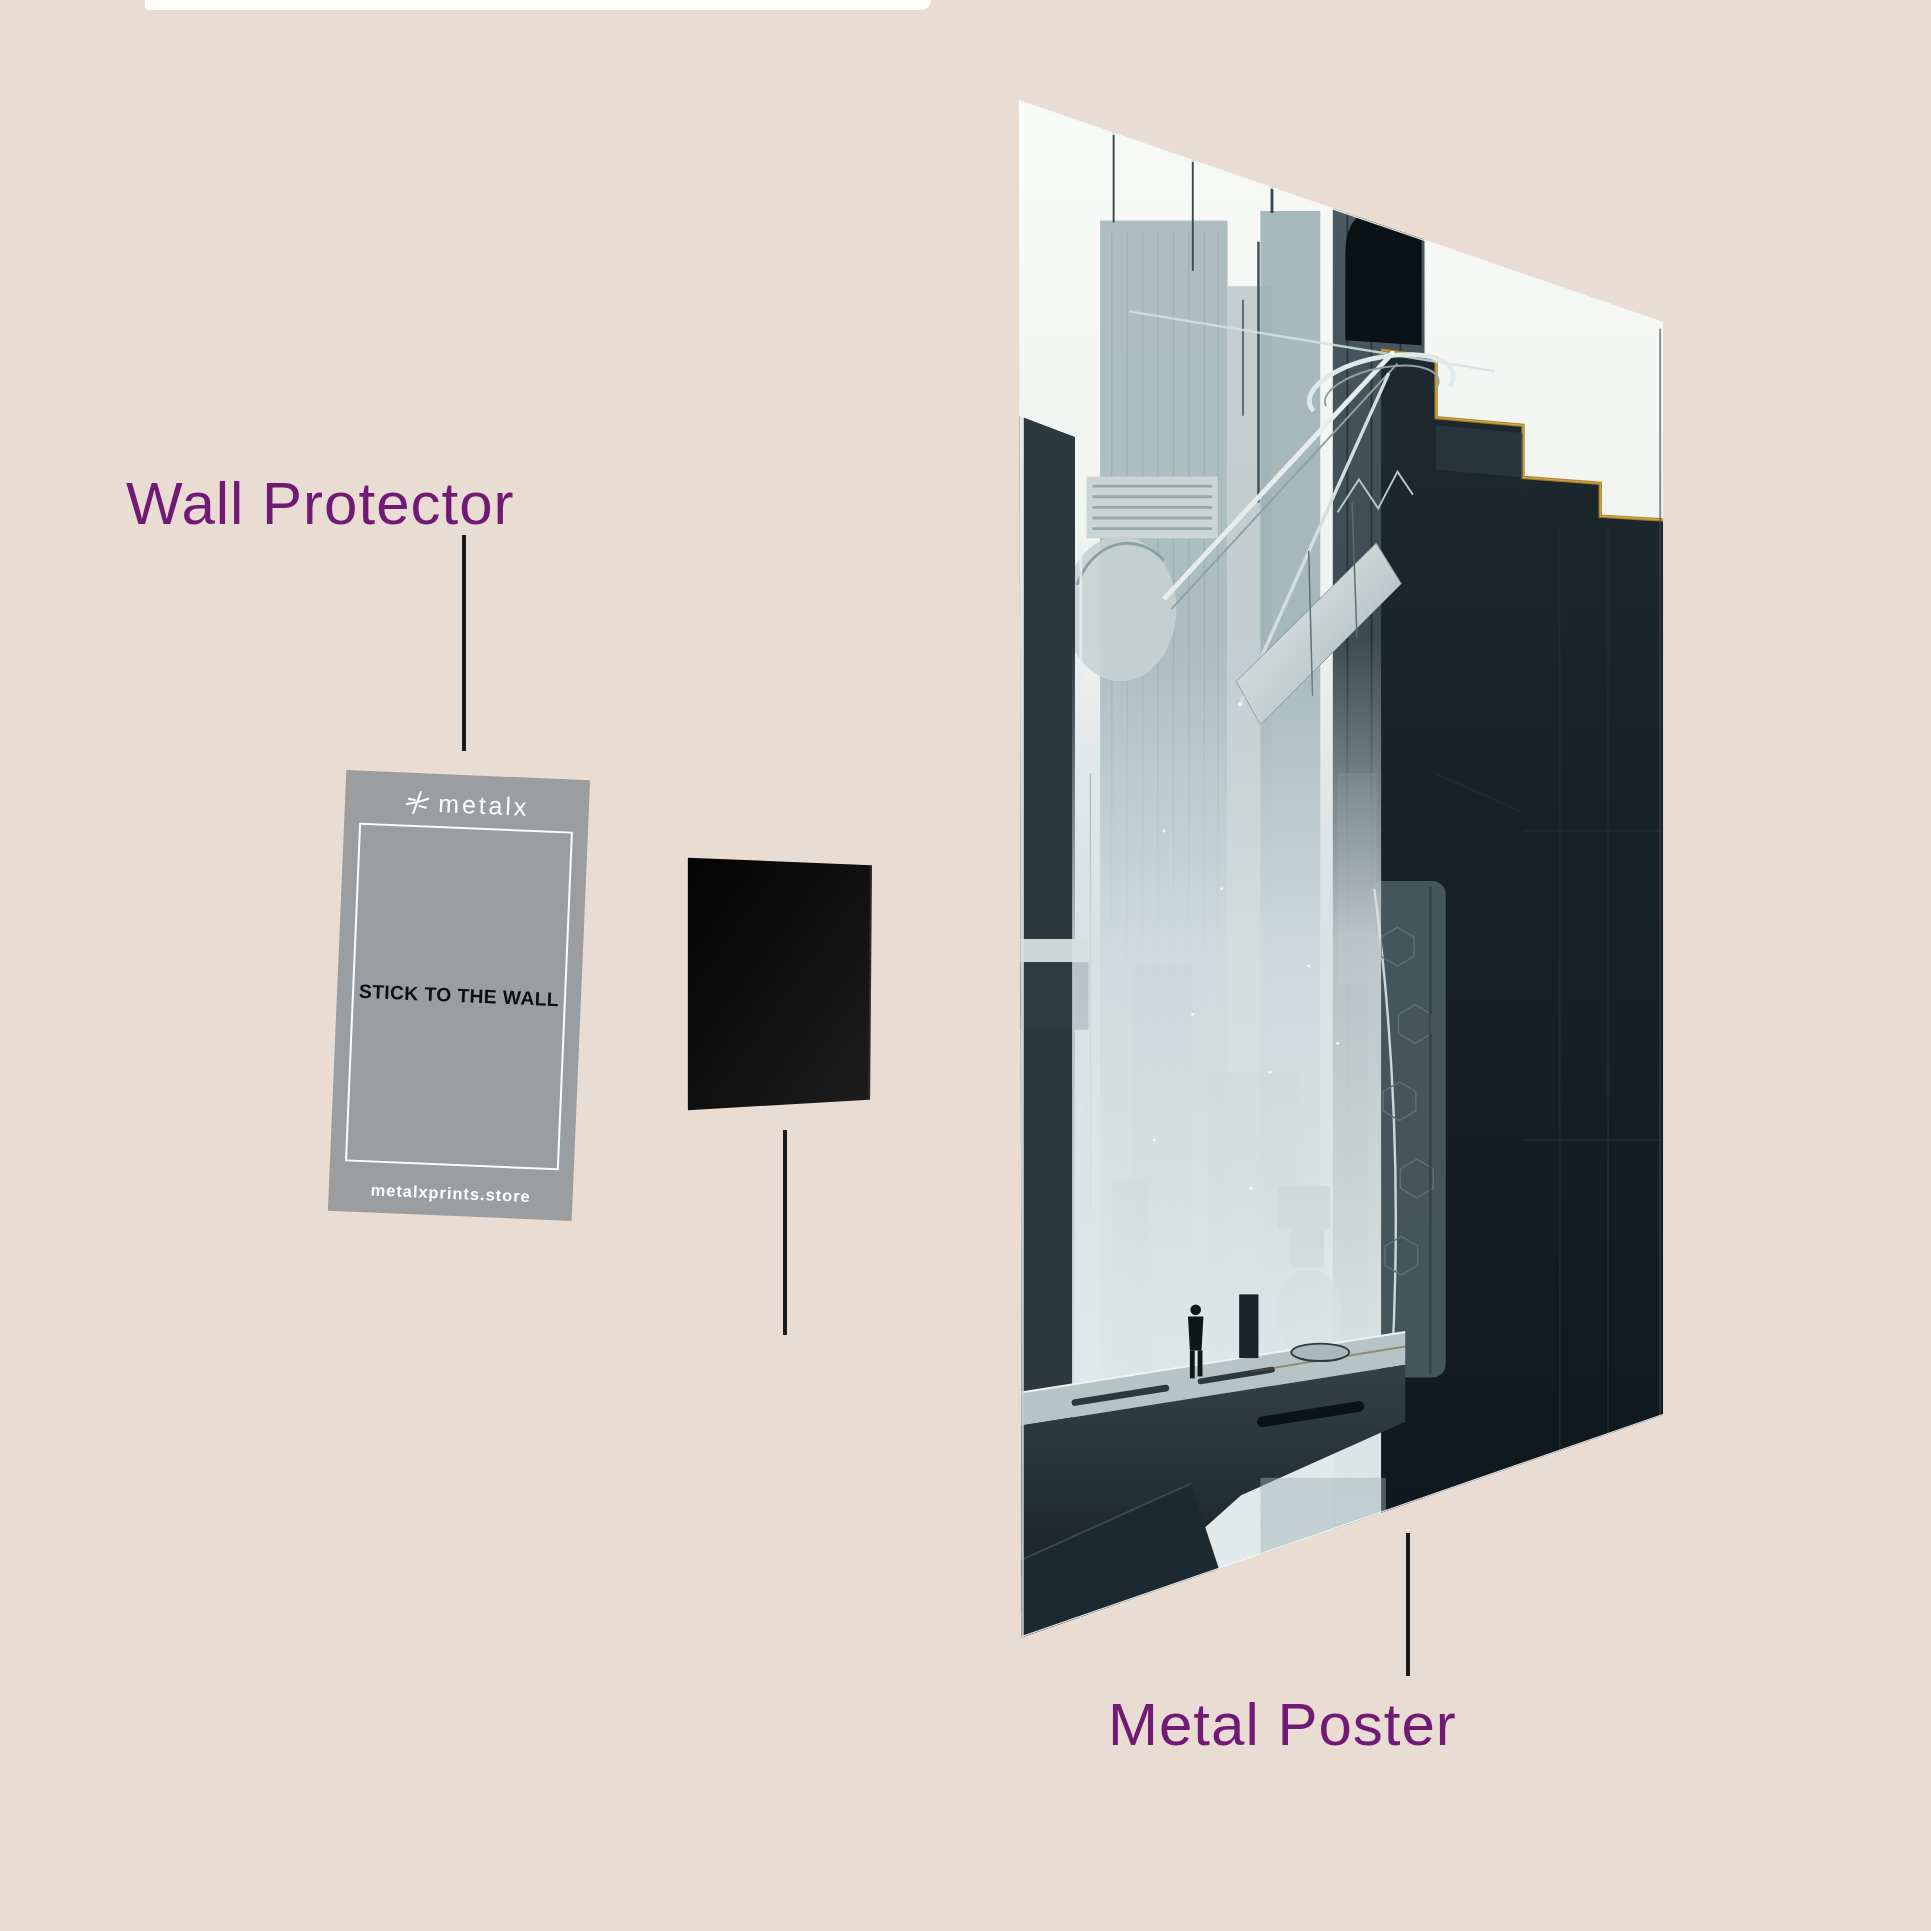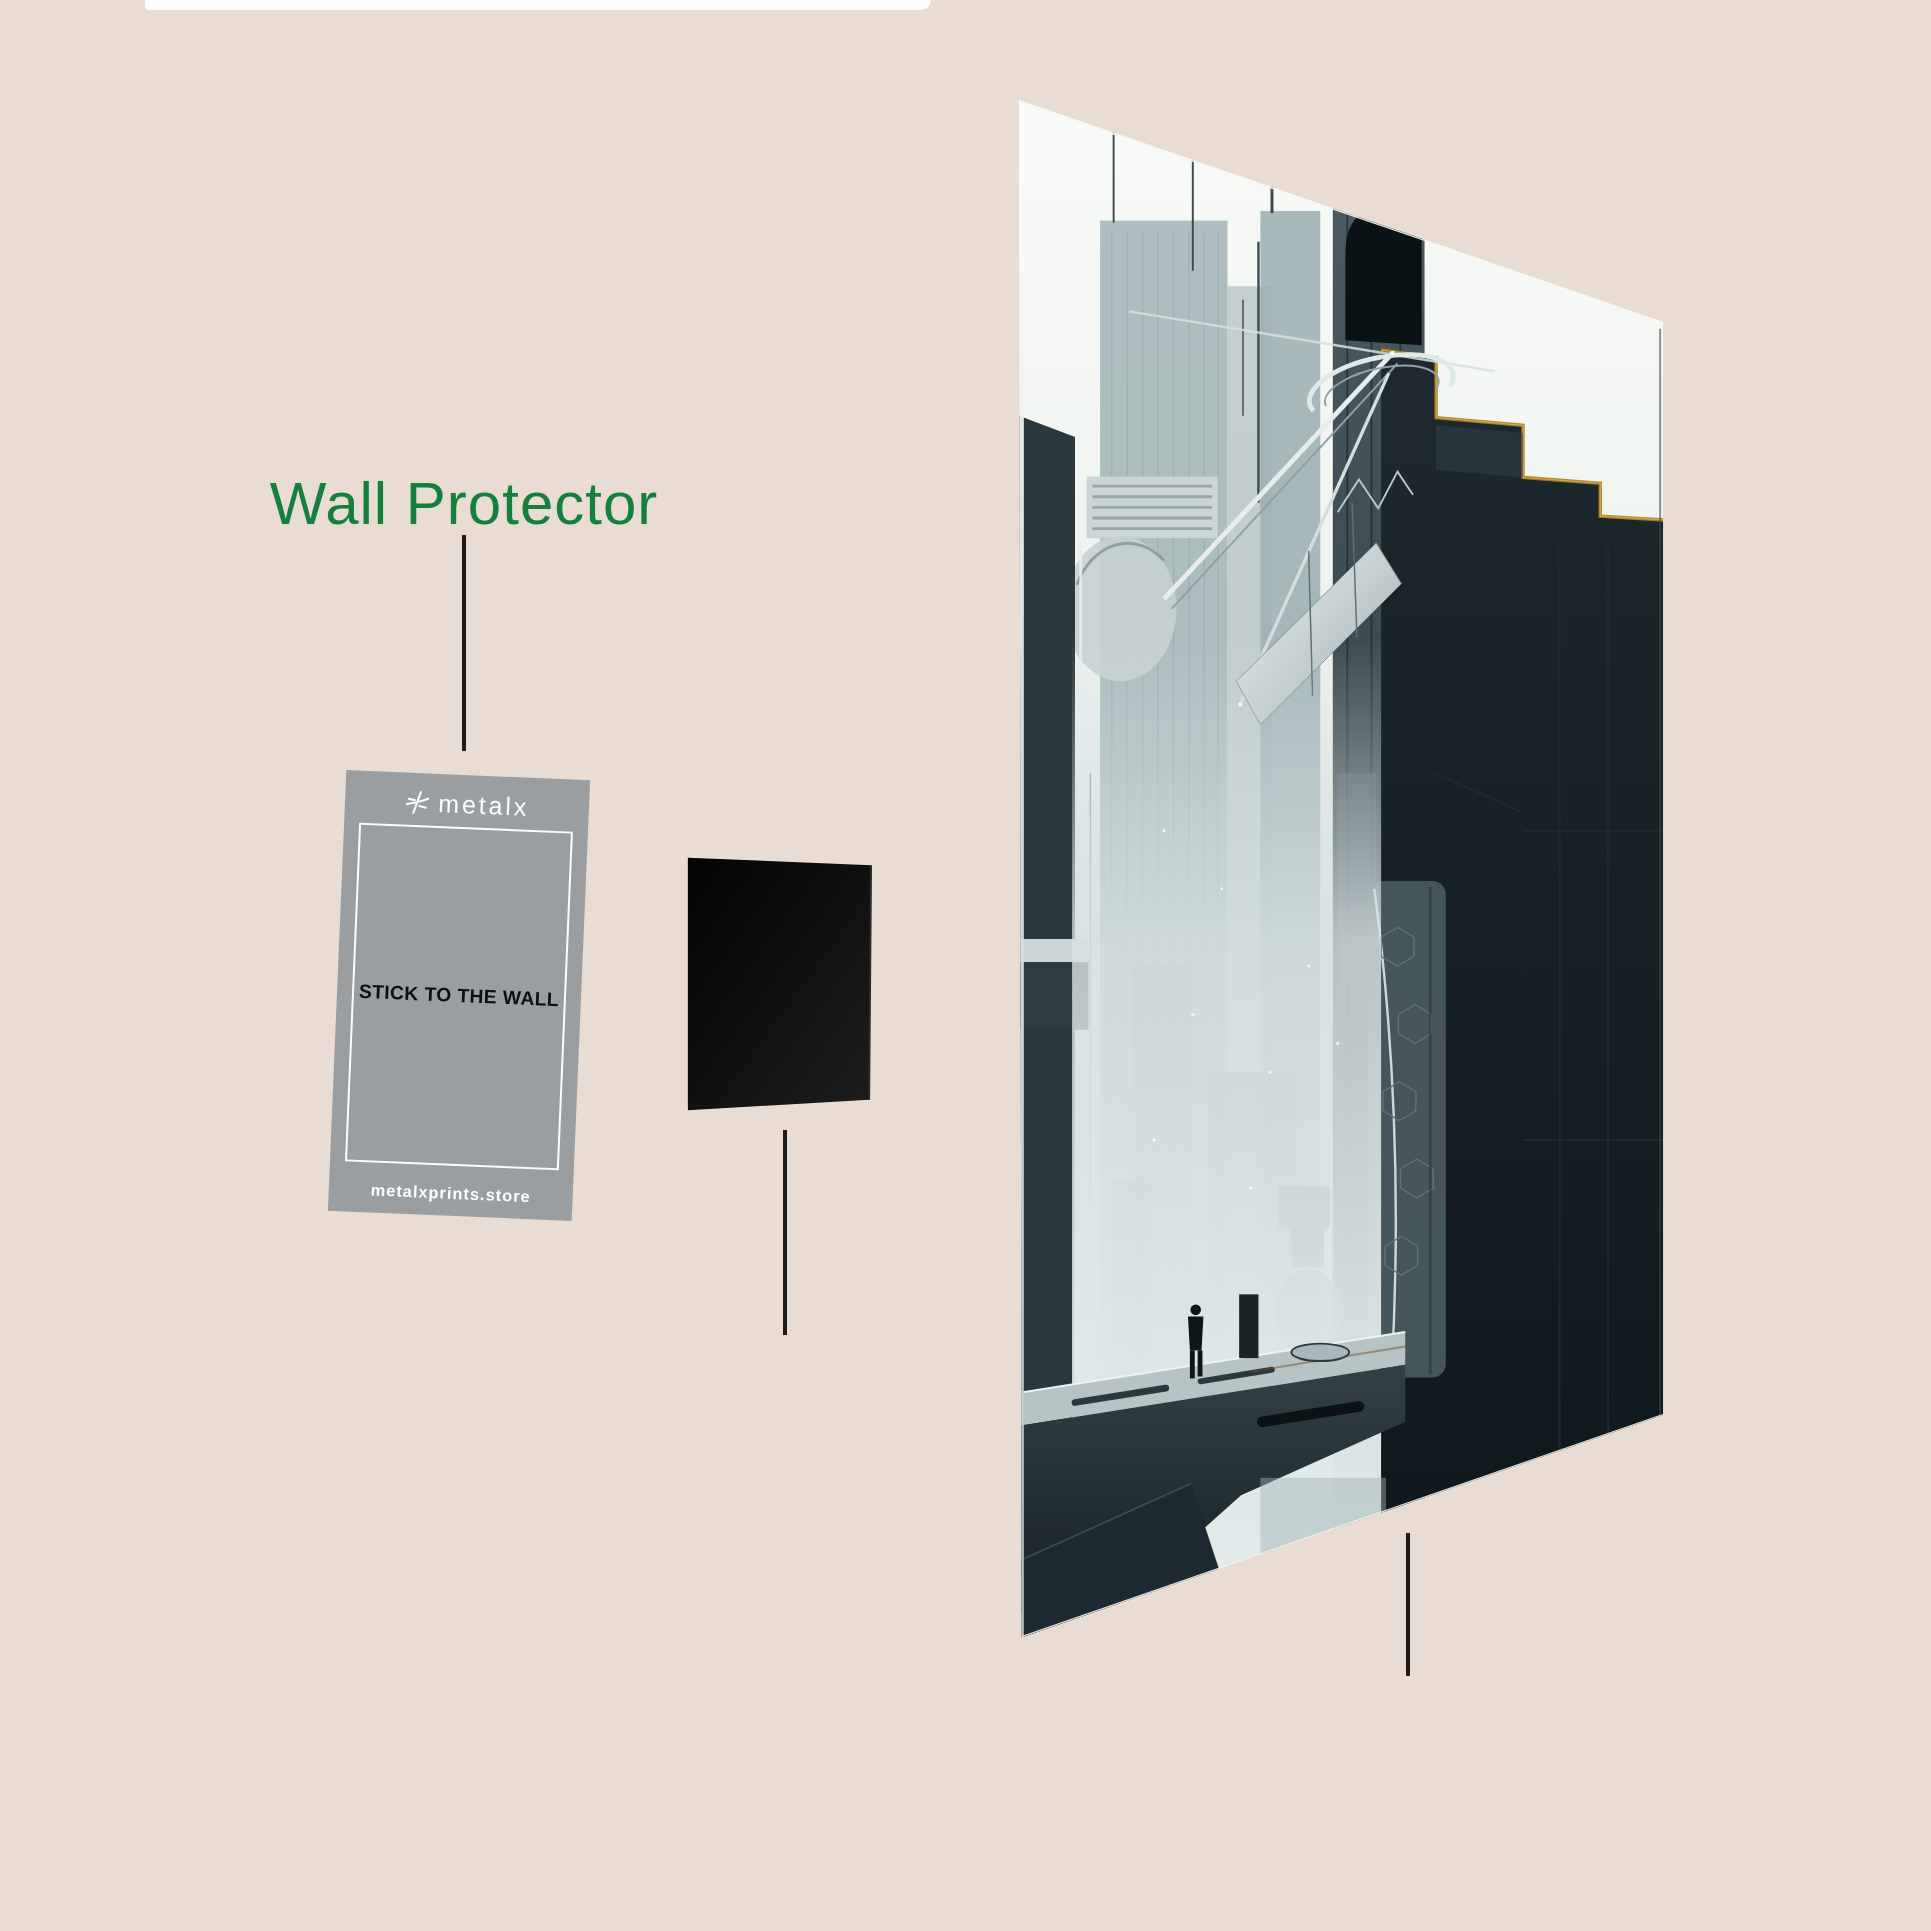--- a/index.html
+++ b/index.html
@@ -2,22 +2,22 @@
 <html><head>
 <meta charset="utf-8">
 <style>
   html,body{margin:0;padding:0;background:#e9dcd3;}
   .stage{position:relative;width:1931px;height:1931px;overflow:hidden;
          background:#e9dcd3;font-family:"Liberation Sans","DejaVu Sans",sans-serif;}
 
   .top-strip{position:absolute;left:145px;top:0;width:786px;height:9.7px;
              background:#fdfdfc;border-radius:0 0 9.7px 3.9px;}
 
-  .diagram-label{position:absolute;color:#15803d;font-size:60px;font-weight:500;
-                 letter-spacing:1px;text-align:center;line-height:77px;}
+  .diagram-label{position:absolute;color:#701a75;font-size:60px;font-weight:500;
+                 letter-spacing:1px;line-height:77px;}
   .label-wall{left:126px;top:465px;width:676px;}
   .label-magnet{left:546px;top:1348px;width:483px;}
   .label-poster{left:1108px;top:1686px;width:599px;}
 
   .leader{position:absolute;width:3.9px;background:#1b1b1b;}
   .leader-wall{left:462px;top:535px;height:216px;}
   .leader-magnet{left:783px;top:1130px;height:205px;}
   .leader-poster{left:1406px;top:1533px;height:143px;}
 
   
@@ -269,15 +269,16 @@
 
       <g>
         <rect x="0" y="0" width="5" height="1600" fill="url(#edgeG)" opacity=".95"></rect>
         <path d="M0,4 L667,232" stroke="#f4f7f3" stroke-width="3" opacity=".9" fill="none"></path>
         <path d="M3,1595 L667,1365" stroke="#f4f6f3" stroke-width="2.5" opacity=".9" fill="none"></path>
       </g>
     </svg>
   </div>
 
   <div class="leader leader-poster"></div>
+  <div class="diagram-label label-poster">Metal Poster</div>
 
 </div>
 
 
 </body></html>

